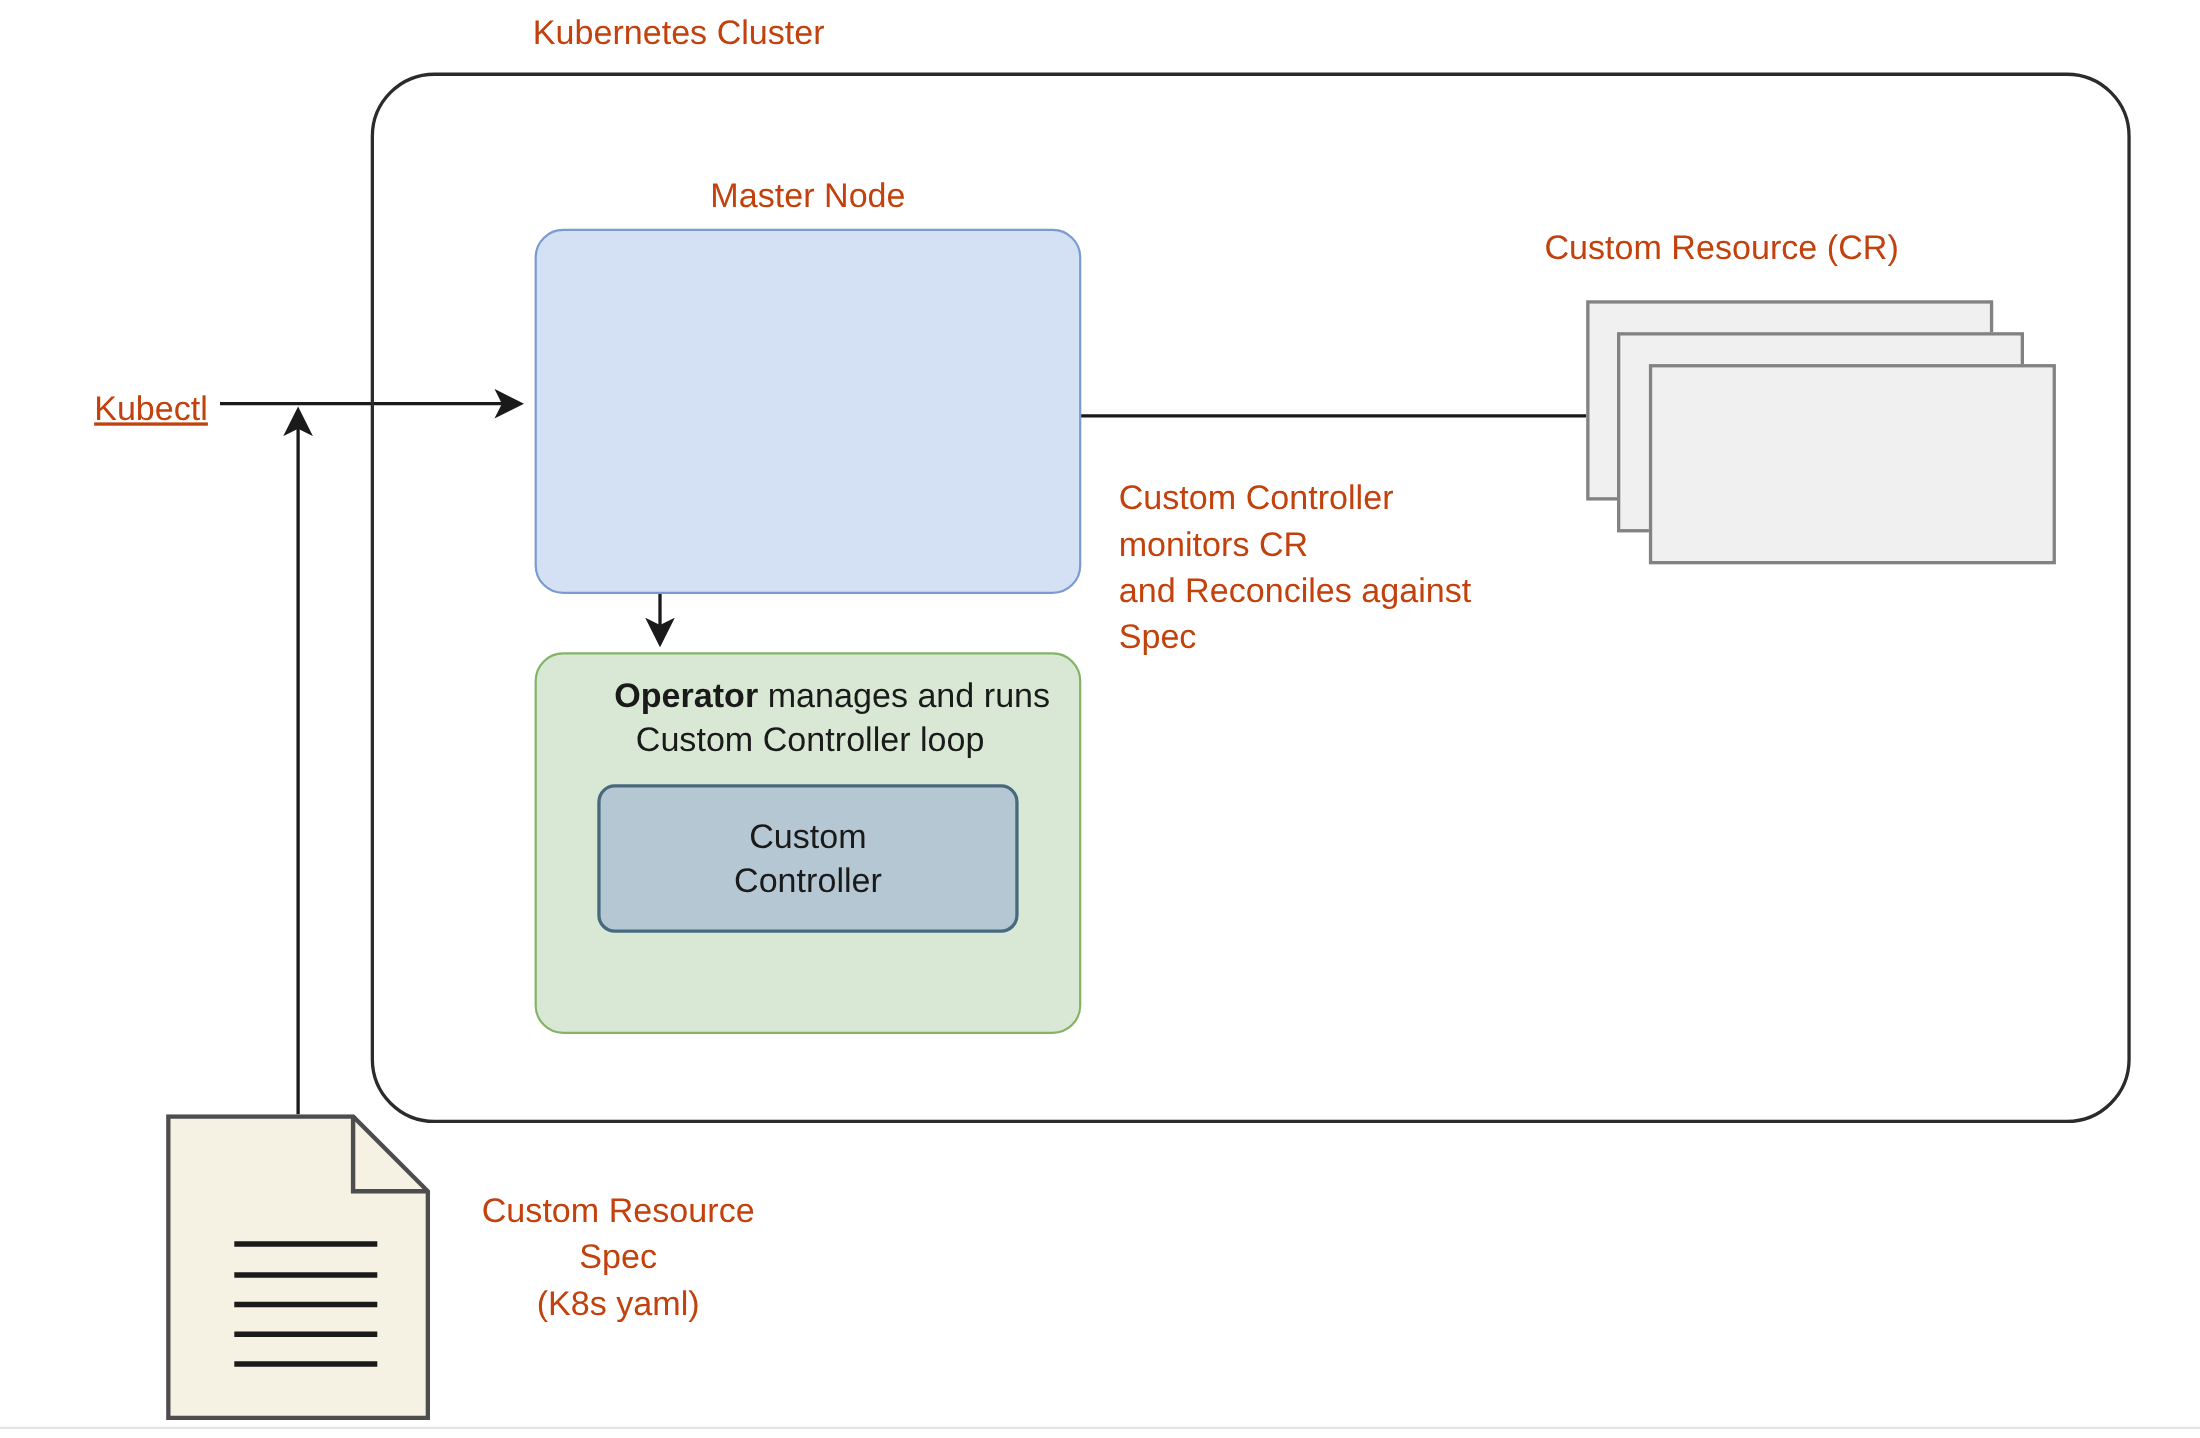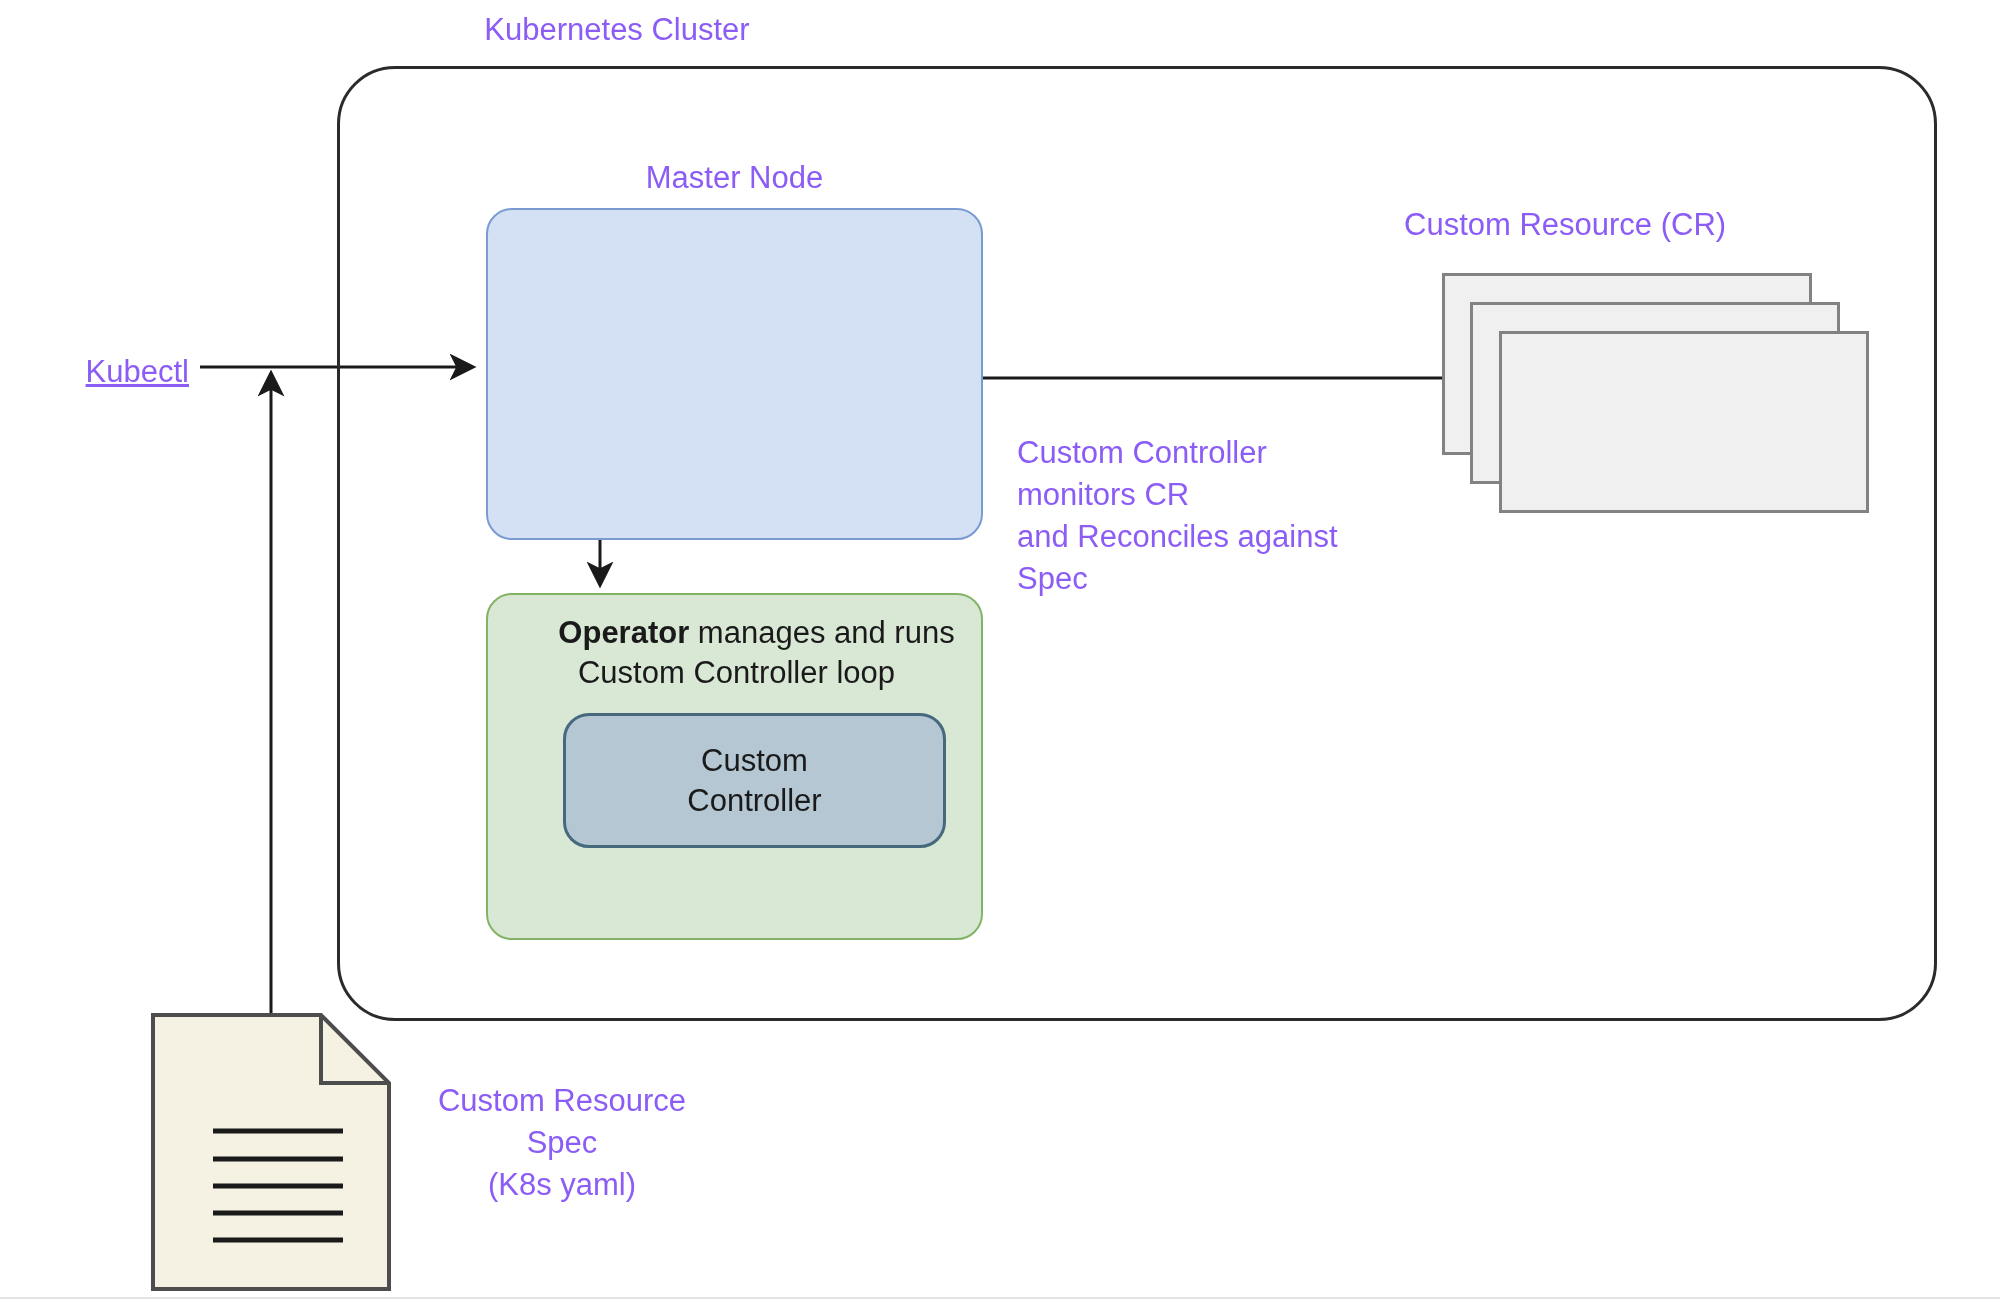--- a/index.html
+++ b/index.html
@@ -15,21 +15,21 @@
     position: relative;
     width: 2000px;
     height: 1307px;
     background: #ffffff;
     overflow: hidden;
   }
   .lbl {
     position: absolute;
     font-size: 31px;
     line-height: 40px;
-    color: #8b5cf6;
+    color: #c2410c;
     white-space: pre;
   }
   .lbl.center { text-align: center; }
   .lbl.left { text-align: left; }
 
   
   #cluster-box {
     position: absolute;
     left: 337px;
     top: 66px;
@@ -112,26 +112,25 @@
 
   
   #custom-controller-box {
     position: absolute;
     left: 543px;
     top: 713px;
     width: 383px;
     height: 135px;
     background: #b4c7d3;
     border: 3px solid #47697e;
-    border-radius: 26px;
+    border-radius: 16px;
     box-sizing: border-box;
     display: flex;
     align-items: center;
     justify-content: center;
-    margin-left: 20px;
   }
   #custom-controller-box .txt {
     font-size: 31px;
     line-height: 40px;
     text-align: center;
     white-space: pre-line;
   }
 
   
   .cr-card {

